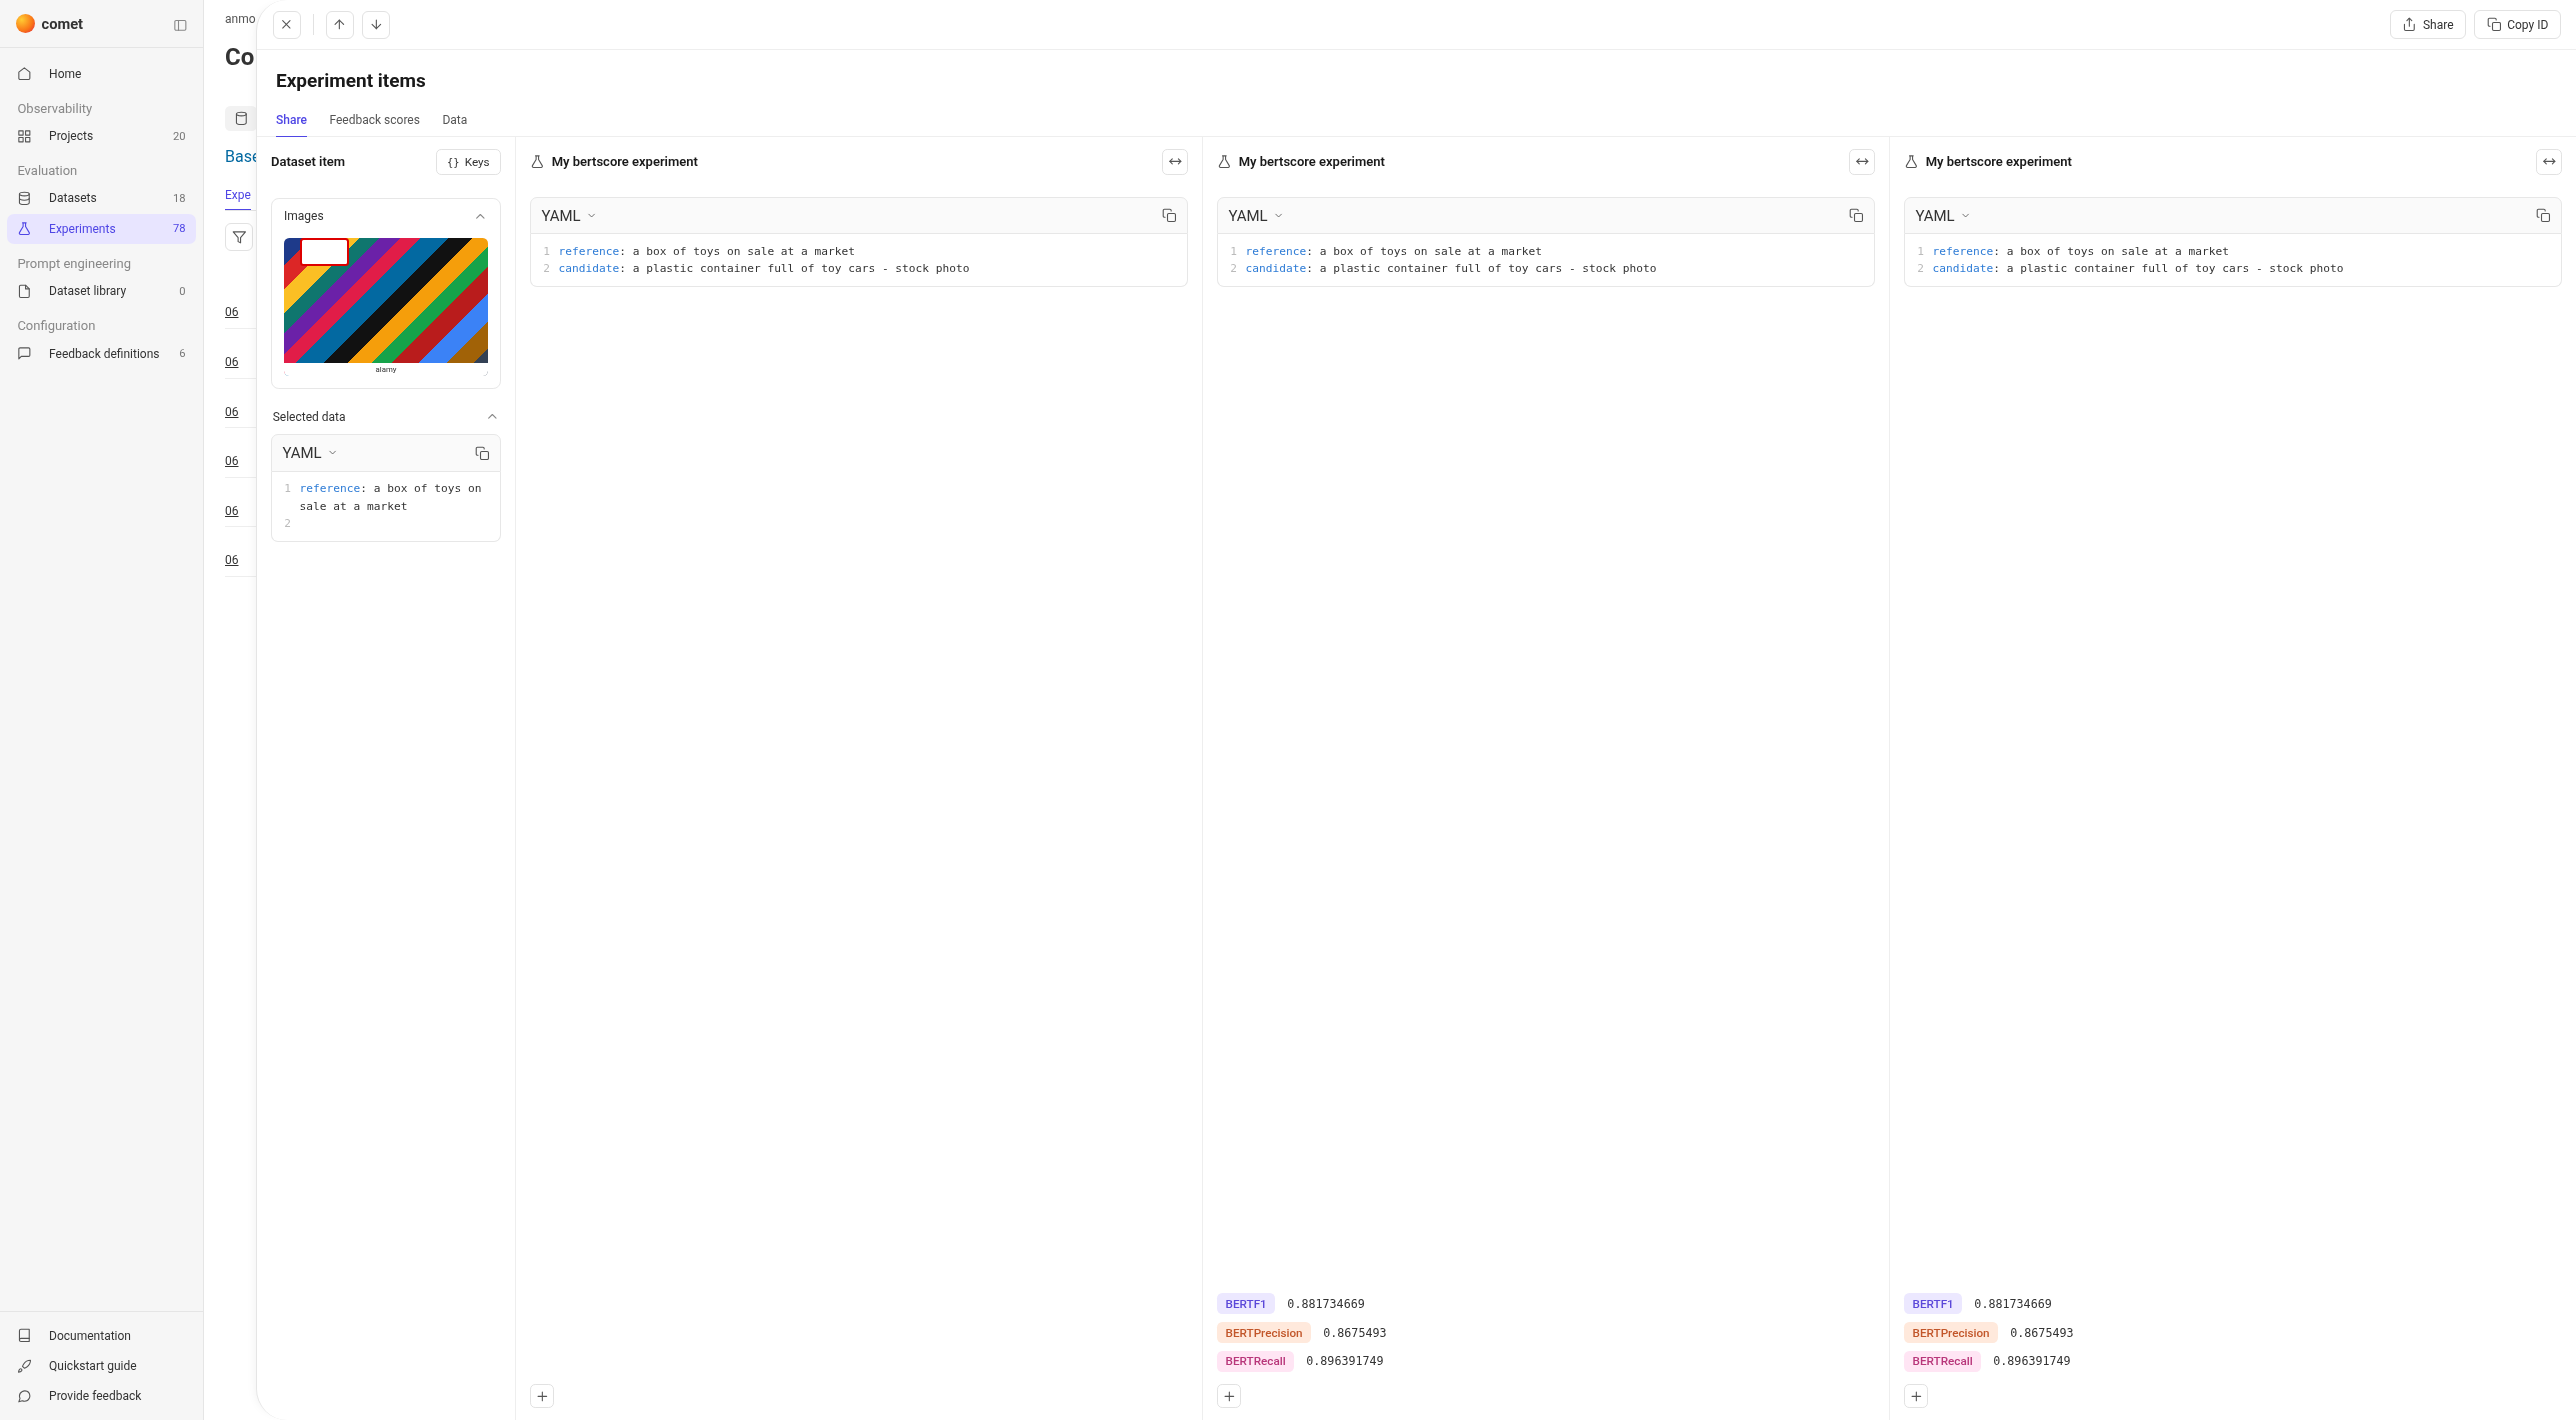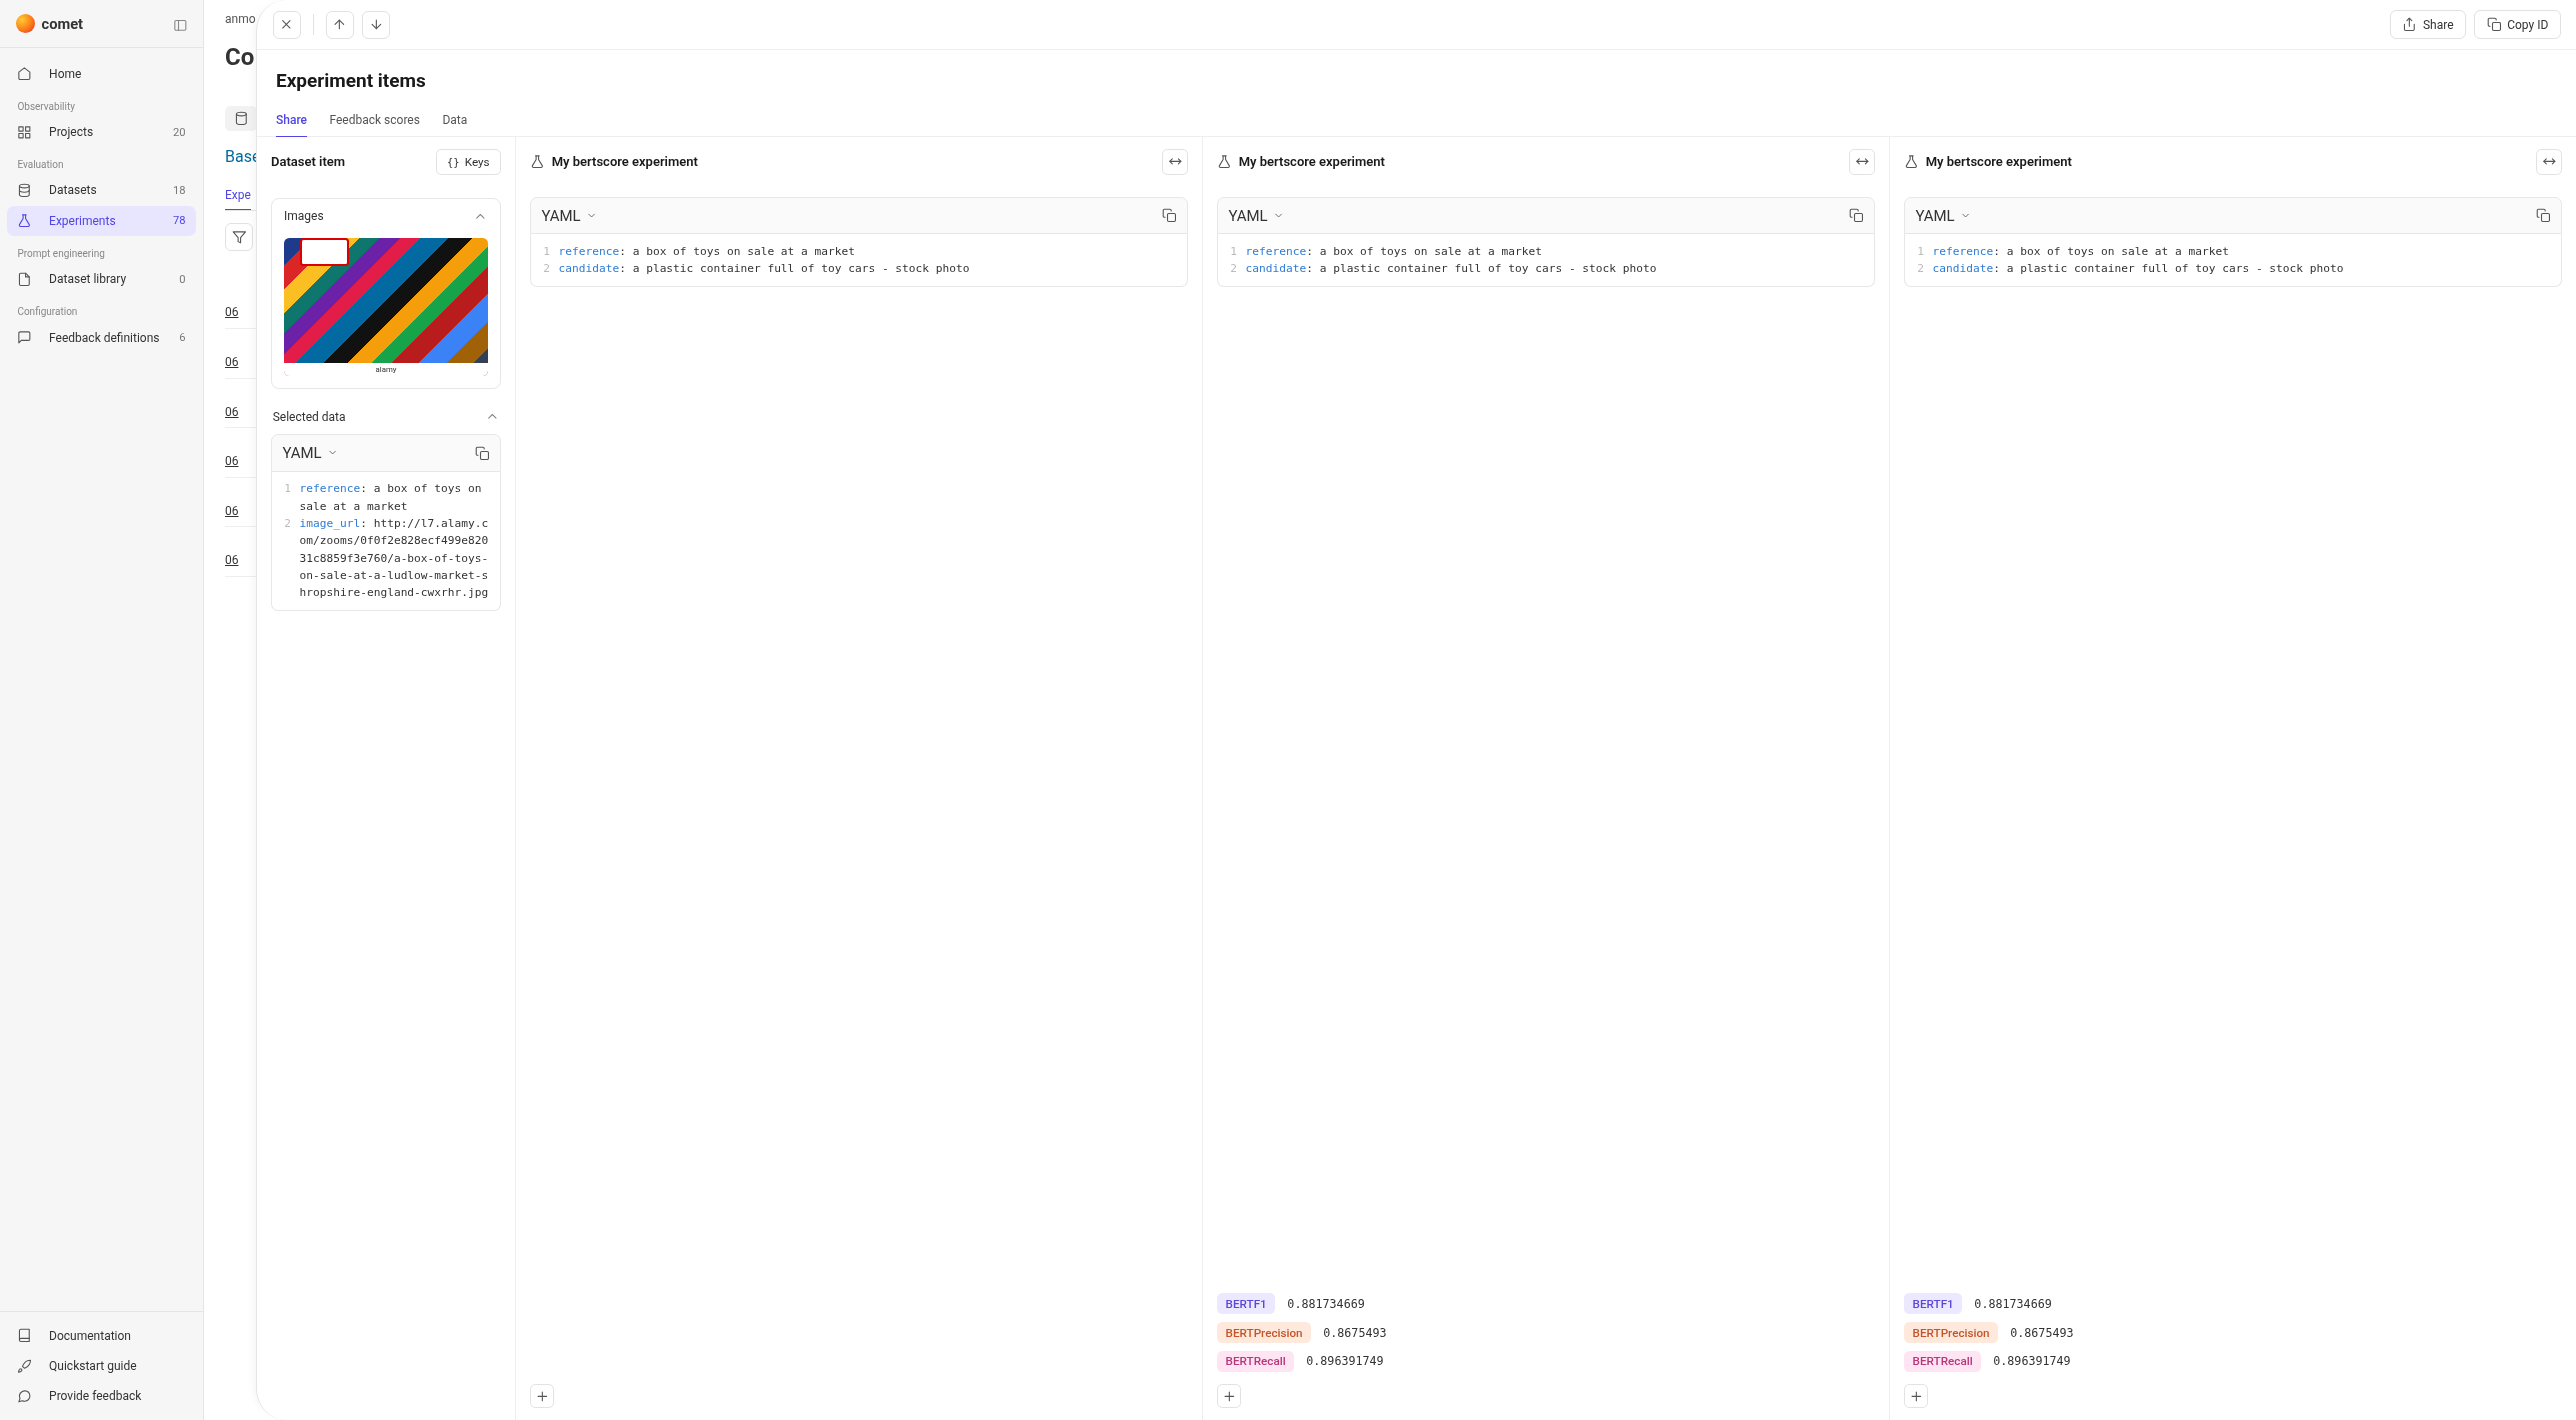--- a/index.html
+++ b/index.html
@@ -8,21 +8,21 @@
 .sidebar { width: 204px; background: #f6f6f6; border-right: 0.9px solid #e5e5e5; display: flex; flex-direction: column; }
 .sidebar-logo { display:flex; align-items:flex-end; gap:7px; padding:14px 15.5px; border-bottom:0.9px solid #e5e5e5; font-weight:700; font-size:14.7px; color:#333;}
 .sidebar-logo .swirl { width:19px; height:19px; border-radius:50%; background: radial-gradient(circle at 30% 30%, #ffcc33, #f97316 60%, #e11d48);}
 .sidebar-logo .collapse { margin-left:auto; color:#888;}
 .sidebar-body { flex:1; padding:10.4px 7px; overflow-y:auto;}
 .sidebar-body::-webkit-scrollbar{width:0}
 .nav-item { display:flex; align-items:center; gap:17px; padding:7.8px 10.4px; border-radius:7px; color:#333; cursor:pointer; font-size:12px;}
 .nav-item.active{background:#e8e5ff; color:#4f46e5;}
 .nav-item .count{margin-left:auto; color:#777; font-size:11.2px;}
 .nav-item.active .count{color:#4f46e5;}
-.nav-section { padding:12px 10.4px 5.2px; font-size:10px; color:#888;}
+.nav-section { padding:12px 10.4px 5.2px; font-size:13px; color:#888;}
 .sidebar-footer { padding:8.6px 7px; border-top:0.9px solid #e5e5e5;}
 .icon{width:14.7px;height:14.7px;display:inline-flex;align-items:center;justify-content:center;flex-shrink:0;color:#555;}
 .icon svg{width:100%;height:100%;stroke:currentColor;fill:none;stroke-width:1.8;stroke-linecap:round;stroke-linejoin:round;}
 .main { flex:1; position:relative; overflow:hidden;}
 .main-bg { position:absolute; top:0; left:0; width:52px; height:100%; padding:12px 0 0 21px; overflow:hidden; color:#333;}
 .main-bg .crumb{font-size:12px;color:#555;margin-bottom:17.3px}
 .main-bg .title{font-size:24px;font-weight:700;margin-bottom:35px}
 .main-bg .chiprow{display:flex;gap:7px;margin-bottom:15.5px}
 .main-bg .chip{background:#f2f2f2;border-radius:5.2px;padding:5.2px 8.6px;display:flex;align-items:center;gap:5.2px}
 .main-bg .basepill{font-size:16px;color:#0369a1}
@@ -330,21 +330,20 @@
                   </svg>
                 </span>
             </div>
             <div class="yaml-body">
               <div class="yaml-line">
                   <span class="ln">1</span>
                   <span class="txt"><span class="yaml-key">reference</span><span>: a box of toys on sale at a market</span></span>
                 </div>
               <div class="yaml-line">
                   <span class="ln">2</span>
-                  <span class="txt"><span class="yaml-key">image_url</span><span>: http://l7.alamy.com/zooms/0f0f2e828ecf499e82031c8859f3e760/a-box-of-toys-on-sale-at-a-ludlow-market-shropshire-england-cwxrhr.jpg</span></span>
                 </div>
             </div>
           </div>
         </div>
 
         <div class="col col-exp">
           <div class="col-exp-inner">
             <div class="col-head">
               <span class="icon">
                   <svg viewBox="0 0 24 24">

